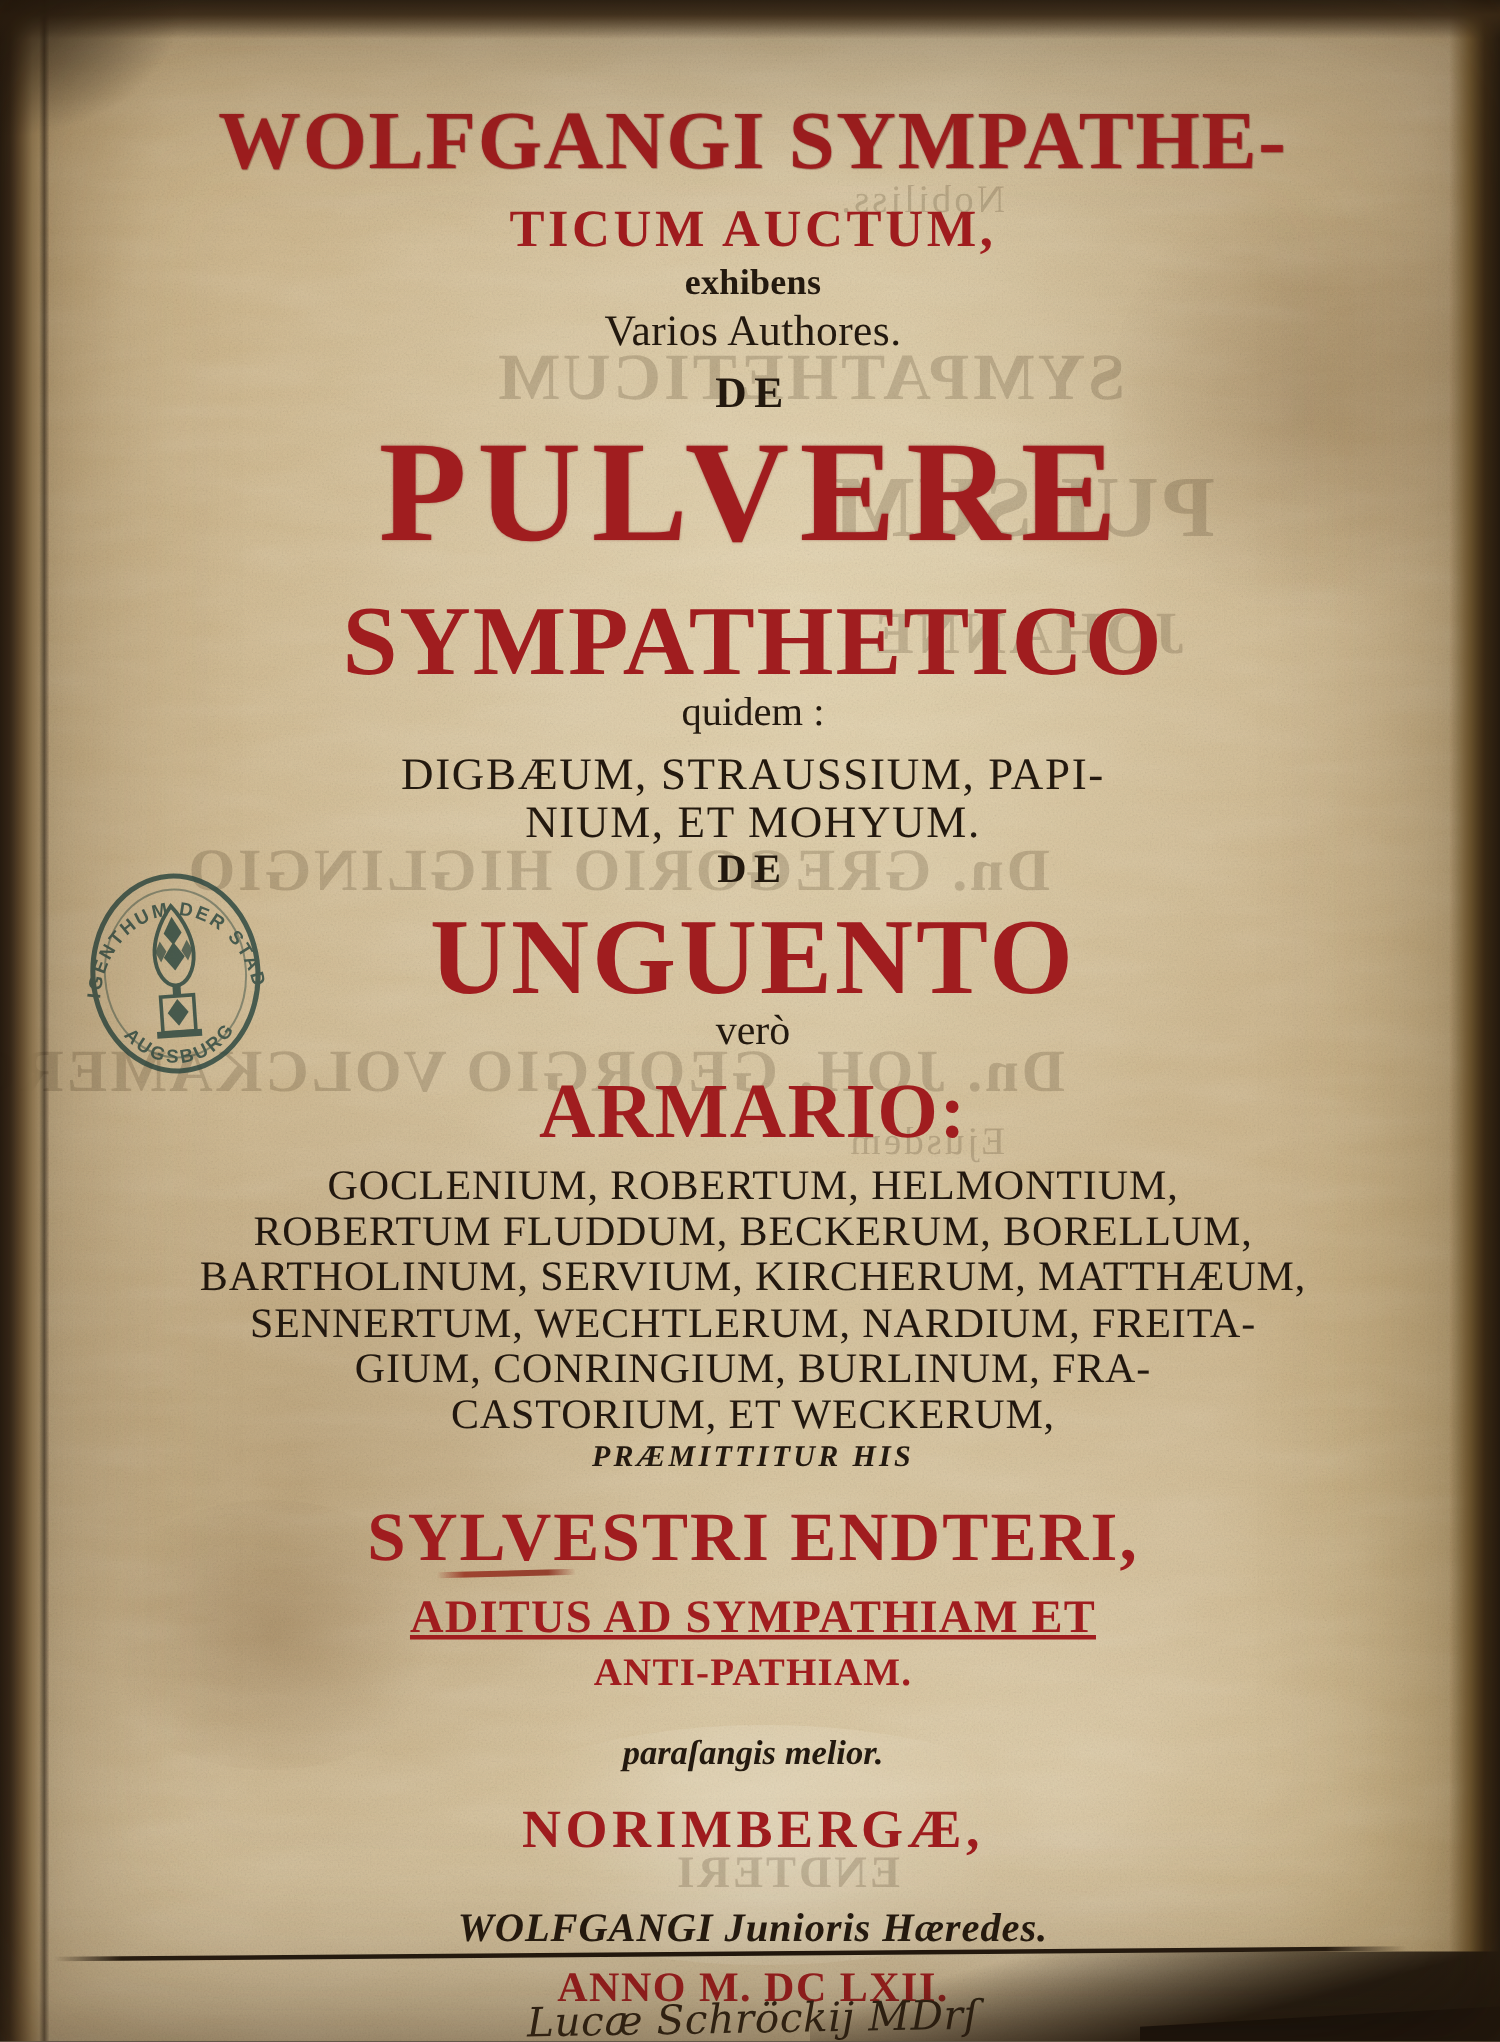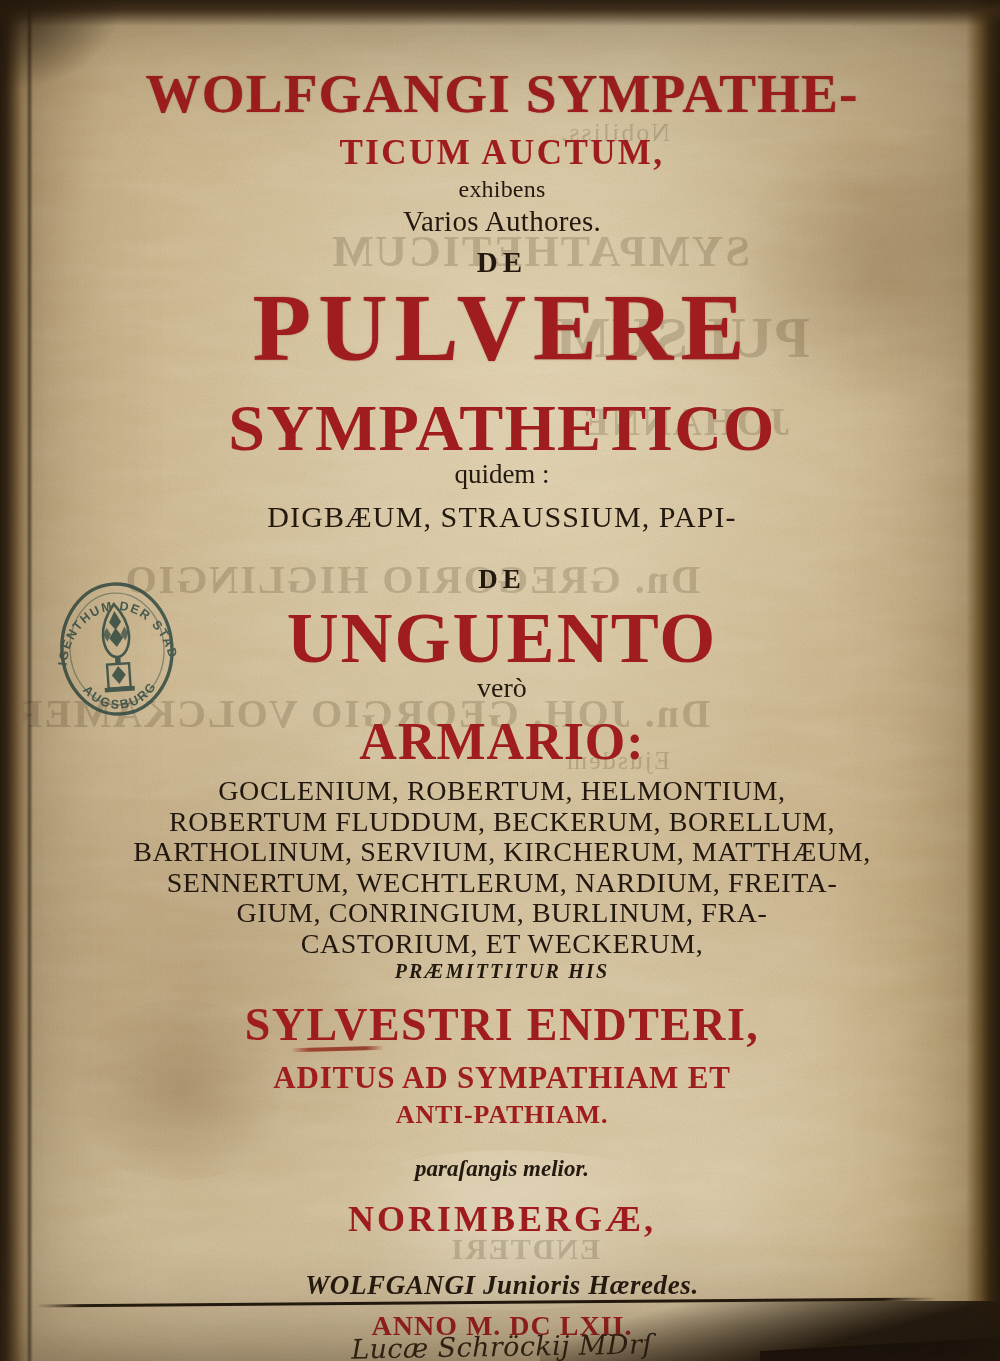--- a/index.html
+++ b/index.html
@@ -71,21 +71,21 @@
   .blk{ color:#23190f; }
 
   
   .t-title1{
     top:62px; font-size:55px; letter-spacing:1.2px; font-weight:700;
     text-shadow:0 0 1.2px rgba(120,20,20,.55), 0.6px 0.4px 0 rgba(90,14,14,.25);
   }
   .t-title2{
     top:133px; font-size:35px; letter-spacing:2.4px; font-weight:700;
   }
-  .t-exhibens{ top:176px; font-size:24px; font-weight:400; letter-spacing:.2px;}
+  .t-exhibens{ top:176px; font-size:24px; font-weight:700; letter-spacing:.2px;}
   .t-varios  { top:205px; font-size:29px; font-weight:400; letter-spacing:.3px;}
   .t-de1     { top:246px; font-size:29px; letter-spacing:5px; font-weight:600;}
 
   .t-pulvere{
     top:272px; font-size:96px; font-weight:700; letter-spacing:7px;
     text-shadow:0 0 1.6px rgba(120,20,20,.5);
   }
   .t-sympathetico{
     top:390px; font-size:66px; font-weight:700; letter-spacing:1.2px;
   }
@@ -102,21 +102,21 @@
 
   .authors{ position:absolute; left:0; right:0; top:776px; }
   .authors .a{
     display:block; white-space:nowrap;
     font-size:28px; font-weight:500; letter-spacing:.6px;
     line-height:30.5px; color:#22180f;
   }
 
   .t-praem{ top:960px; font-size:20px; font-style:italic; font-weight:700; letter-spacing:2.2px;}
   .t-sylv { top:998px; font-size:46px; font-weight:700; letter-spacing:1.4px;}
-  .t-aditus{ top:1060px; font-size:31px; font-weight:600; letter-spacing:.8px;}
+  .t-aditus{ top:1060px; font-size:31px; font-weight:600; letter-spacing:.8px;text-decoration:underline;}
   .t-anti { top:1100px; font-size:26px; font-weight:600; letter-spacing:.8px;}
 
   .t-ed1{ top:1128px; font-size:23px; font-style:italic; font-weight:600; letter-spacing:.2px;}
   .t-ed2{ top:1156px; font-size:23px; font-style:italic; font-weight:600;}
 
   .t-norim{ top:1198px; font-size:36px; font-weight:700; letter-spacing:3px;}
   .t-apud { top:1243px; font-size:27px; font-style:italic; font-weight:600; letter-spacing:.6px;}
   .t-wolf { top:1270px; font-size:27px; font-style:italic; font-weight:600; letter-spacing:.6px;}
 
   .rule{
@@ -215,20 +215,21 @@
     <div class="ln red t-title1">WOLFGANGI SYMPATHE-</div>
     <div class="ln red t-title2">TICUM AUCTUM,</div>
     <div class="ln blk t-exhibens">exhibens</div>
     <div class="ln blk t-varios">Varios Authores.</div>
     <div class="ln blk t-de1">DE</div>
     <div class="ln red t-pulvere">PULVERE</div>
     <div class="ln red t-sympathetico">SYMPATHETICO</div>
     <div class="ln blk t-quidem">quidem :</div>
 
     <div class="ln blk t-digb">DIGBÆUM, STRAUSSIUM, PAPI-</div>
+    <div class="ln blk t-nium">NIUM, ET MOHYUM.</div>
     <div class="ln blk t-de2">DE</div>
     <div class="ln red t-unguento">UNGUENTO</div>
     <div class="ln blk t-vero">verò</div>
     <div class="ln red t-armario">ARMARIO:</div>
 
     <div class="authors">
       <span class="a">GOCLENIUM, ROBERTUM, HELMONTIUM,</span>
       <span class="a">ROBERTUM FLUDDUM, BECKERUM, BORELLUM,</span>
       <span class="a">BARTHOLINUM, SERVIUM, KIRCHERUM, MATTHÆUM,</span>
       <span class="a">SENNERTUM, WECHTLERUM, NARDIUM, FREITA-</span>

